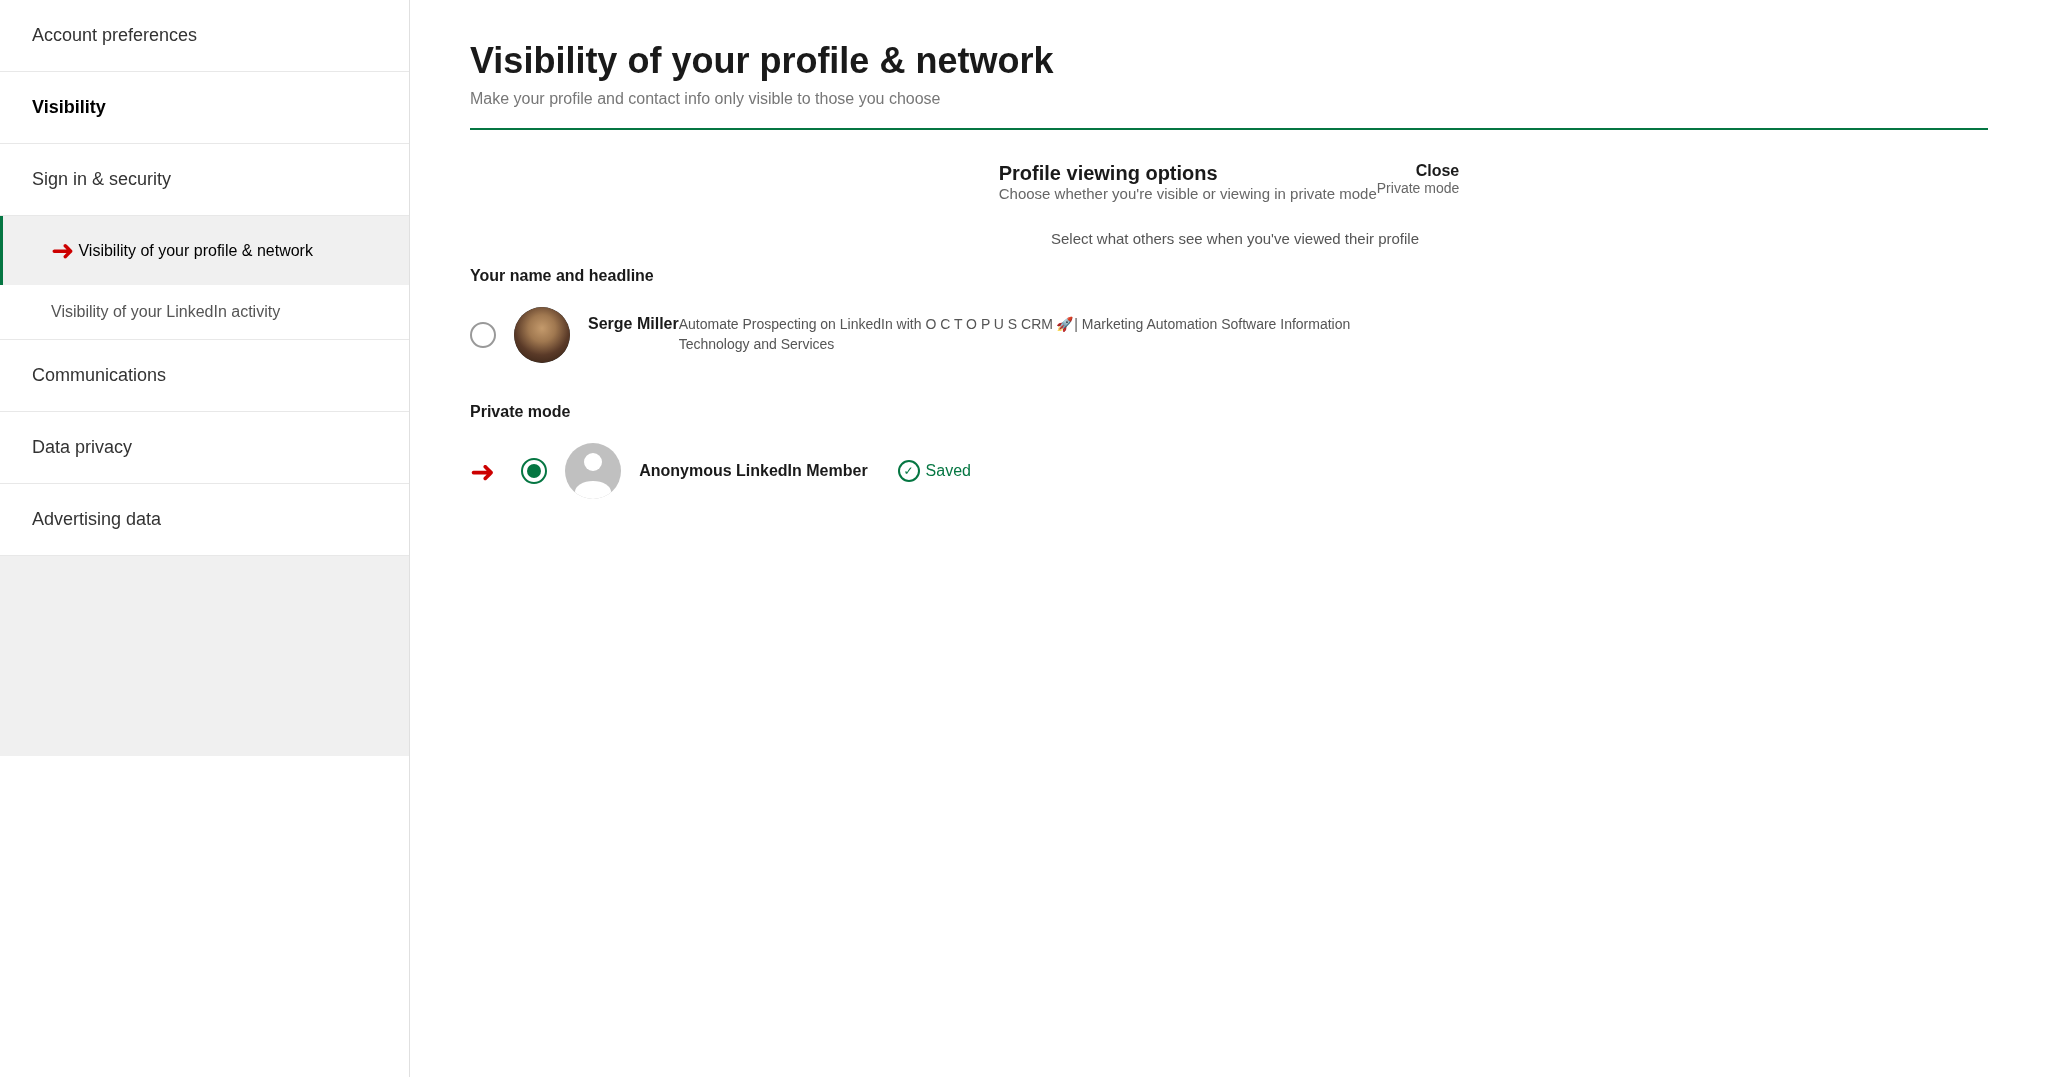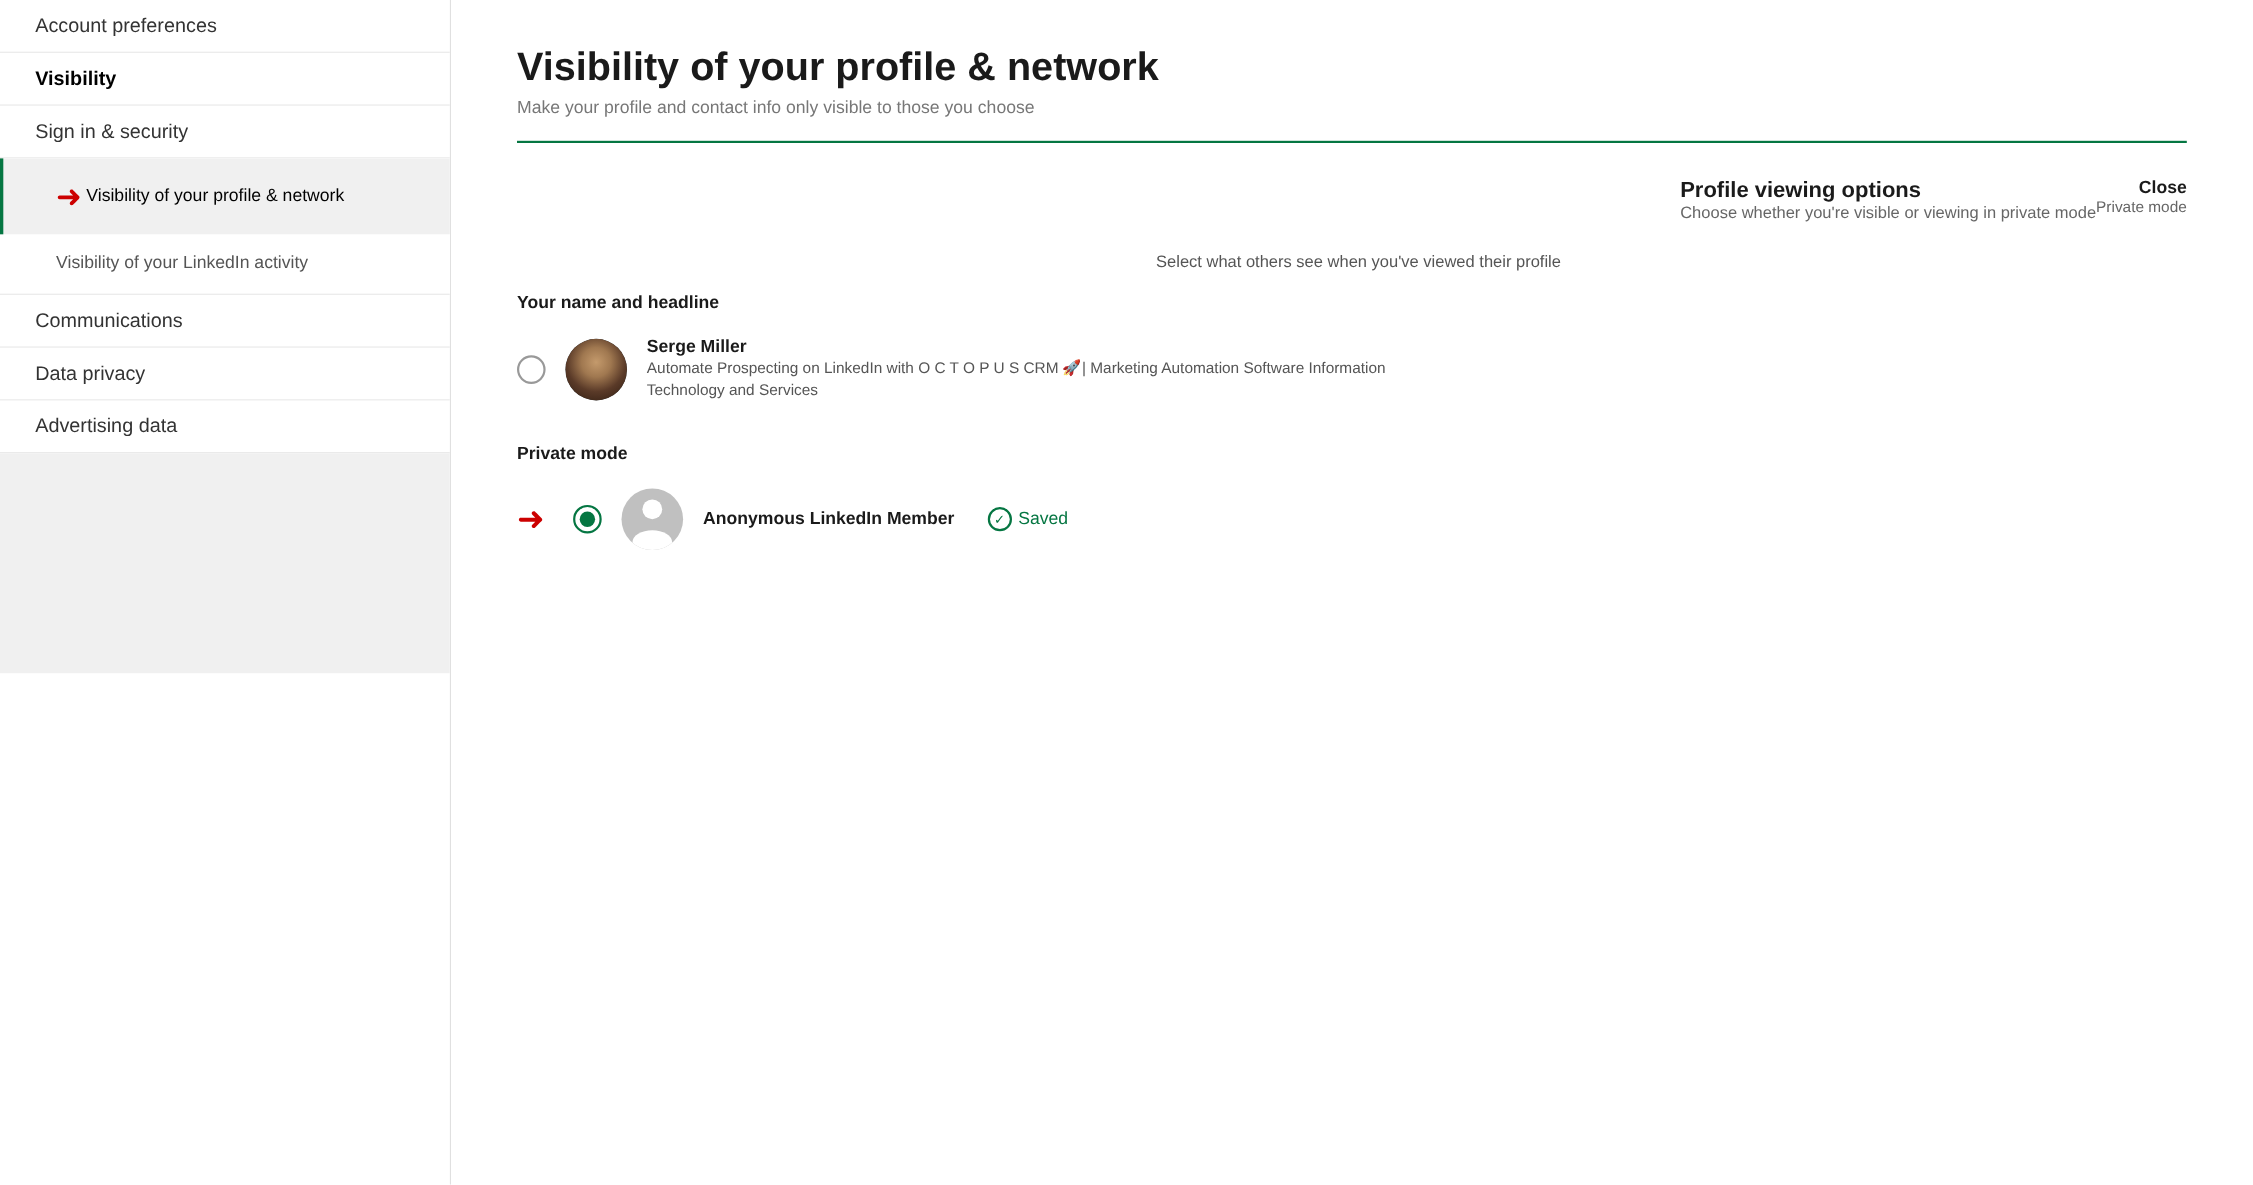--- a/index.html
+++ b/index.html
@@ -14,21 +14,21 @@
     
     .sidebar {
       width: 410px;
       min-width: 410px;
       background: #fff;
       border-right: 1px solid #e0e0e0;
       overflow-y: auto;
     }
 
     .sidebar-item {
-      padding: 13px 32px;
+      padding: 25px 32px;
       border-bottom: 1px solid #e8e8e8;
       cursor: pointer;
       font-size: 18px;
       color: #333;
       font-weight: 400;
     }
 
     .sidebar-item.active-parent {
       font-weight: 600;
       color: #000;
@@ -83,21 +83,21 @@
 
     .divider {
       border: none;
       border-top: 2px solid #057642;
       margin-bottom: 32px;
     }
 
     
     .section-header {
       display: flex;
-      justify-content: flex-end;
+      justify-content: center;
       align-items: flex-start;
       margin-bottom: 4px;
     }
 
     .section-title {
       font-size: 20px;
       font-weight: 700;
       color: #1a1a1a;
     }
 
@@ -231,21 +231,21 @@
     .avatar-real-inner {
       width: 100%;
       height: 100%;
       border-radius: 50%;
       background: radial-gradient(circle at 50% 38%, #c49a6c 0%, #a07850 30%, #5a3a28 60%, #2a1a0f 100%);
       position: relative;
     }
 
     .option-text {
       display: flex;
-      flex-direction: column;
+      flex-direction: row;
     }
 
     .option-name {
       font-size: 16px;
       font-weight: 700;
       color: #1a1a1a;
     }
 
     .option-desc {
       font-size: 14px;

